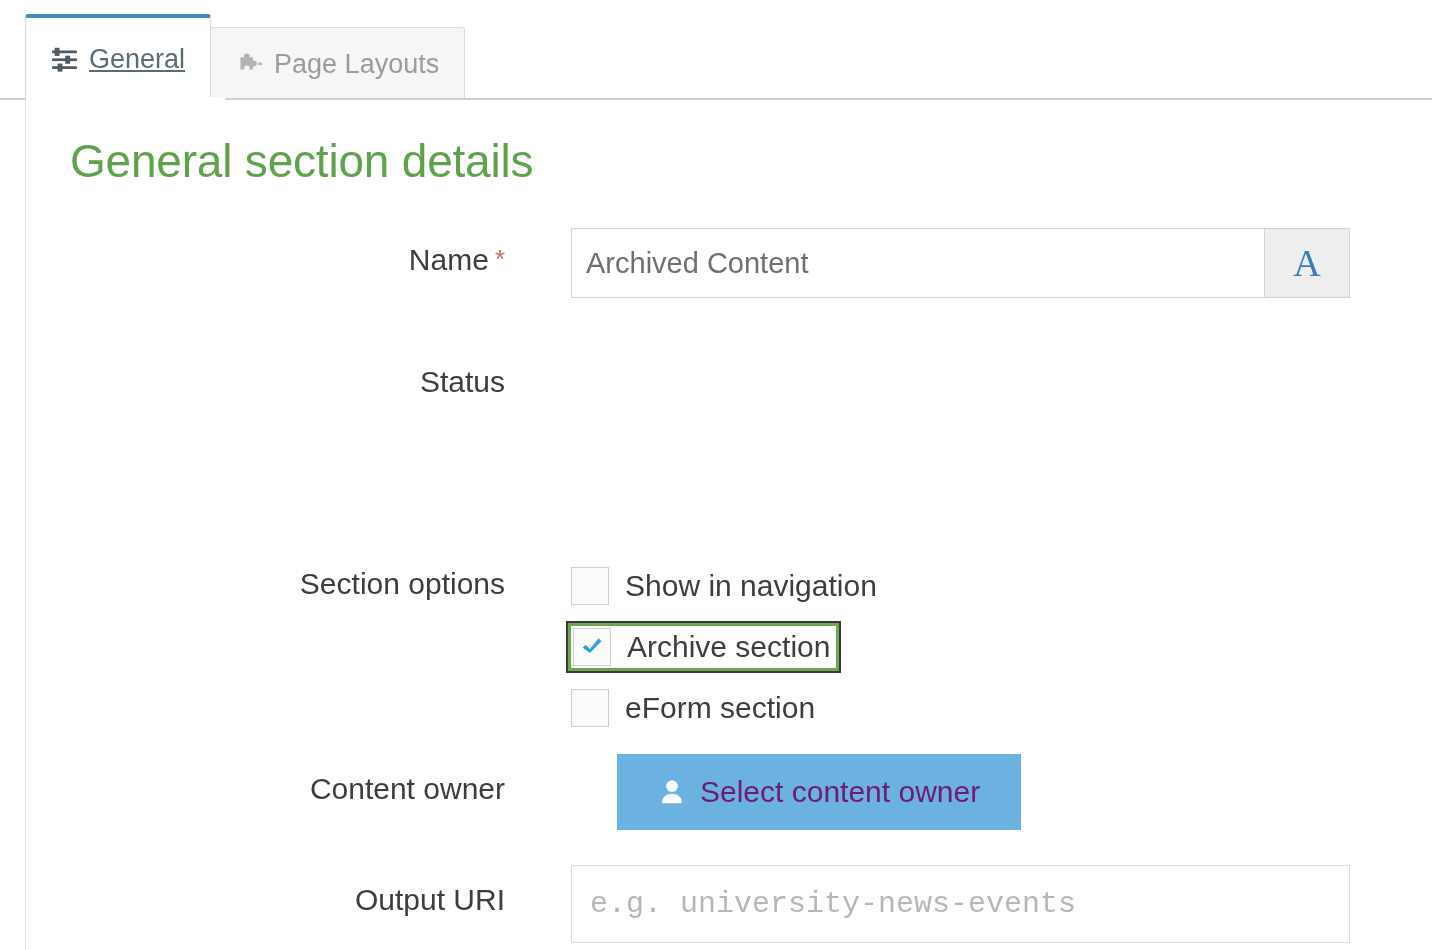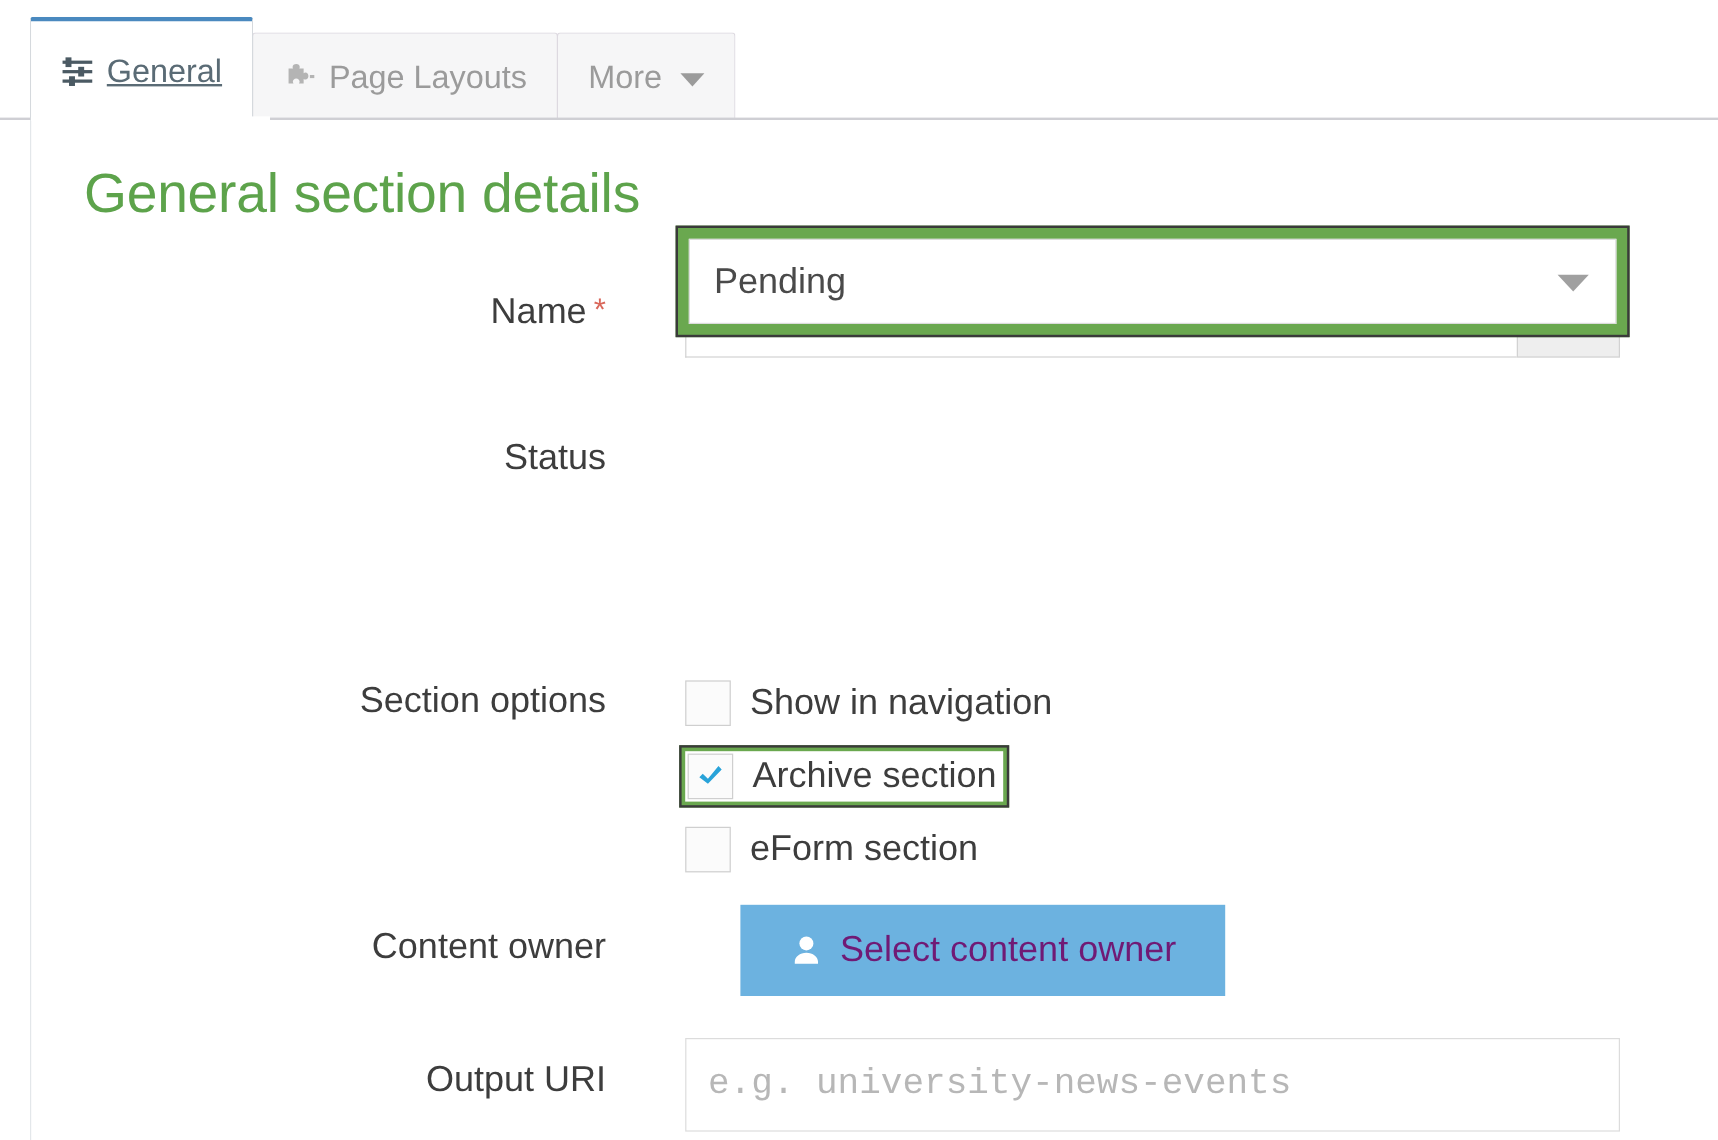--- a/index.html
+++ b/index.html
@@ -358,24 +358,20 @@
       <div class="tab">
         <span class="ticon">
           <svg viewBox="0 0 24 24" width="26" height="26" aria-hidden="true">
             <path d="M9.2 2.2c1.5 0 2.6 1 2.6 2.2 0 .5-.2.9-.4 1.3h3.4v3.5c.4-.3.9-.5 1.4-.5 1.3 0 2.3 1.2 2.3 2.7s-1 2.7-2.3 2.7c-.5 0-1-.2-1.4-.5v3.5h-3.6c.3-.4.5-.9.5-1.4 0-1.3-1.2-2.4-2.6-2.4s-2.6 1.1-2.6 2.4c0 .5.2 1 .5 1.4H3.2V5.7h3.5c-.2-.4-.4-.8-.4-1.3 0-1.2 1.2-2.2 2.9-2.2z"></path>
             <rect x="19.6" y="10.6" width="3.4" height="2.4"></rect>
           </svg>
         </span>
         <span>Page Layouts</span>
       </div>
 
-      <div class="tab">
-        <span>More</span>
-        <span class="caret-dn"></span>
-      </div>
 
     </div>
     <div class="tab-white-mask"></div>
     <div class="tabstrip-rule"></div>
   </div>
 
   <div class="content">
     <div class="left-rail"></div>
 
     <h2 class="section-head" id="general-head">General section details</h2>
@@ -385,26 +381,20 @@
         <span>Name</span><span class="req-star">*</span>
       </div>
       <div class="name-group">
         <input class="name-input" type="text" placeholder="Archived Content" style="">
         <div class="name-addon">A</div>
       </div>
     </div>
 
     <div class="form-row" id="row-status">
       <div class="row-label">Status</div>
-    </div>
-    <div class="highlight-box" id="status-highlight">
-      <div class="select-shell">
-        <span class="select-value">Pending</span>
-        <span class="select-caret"></span>
-      </div>
     </div>
 
     <div class="form-row" id="row-options">
       <div class="row-label">Section options</div>
       <div class="options-list">
 
         <div class="opt-row">
           <span class="cbox"></span>
           <span class="opt-label">Show in navigation</span>
         </div>

